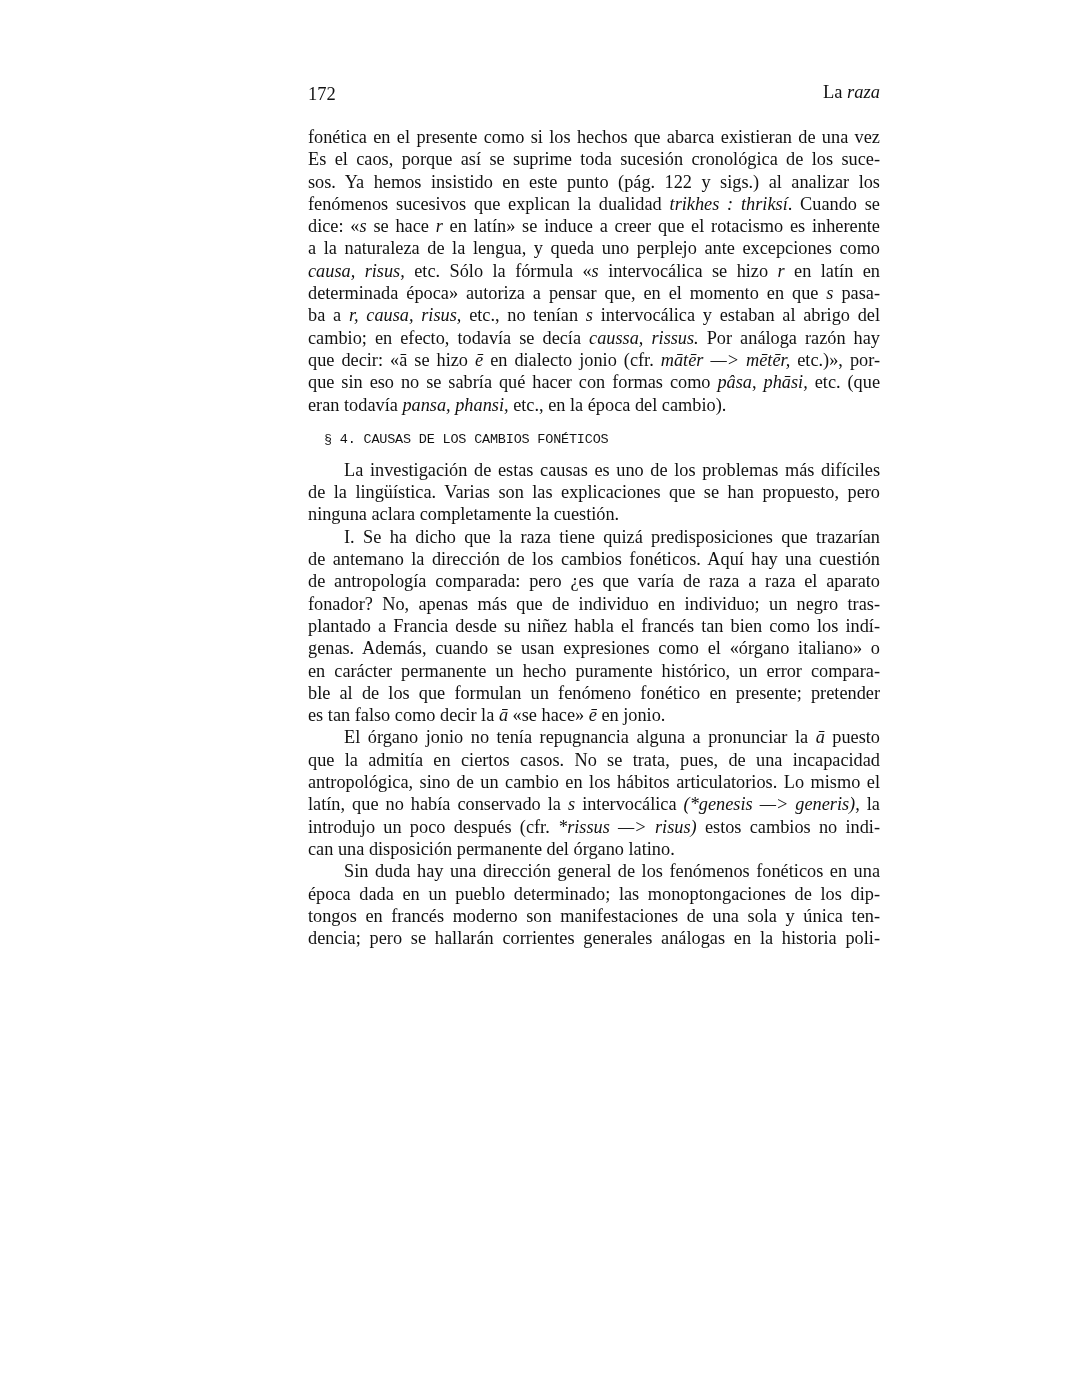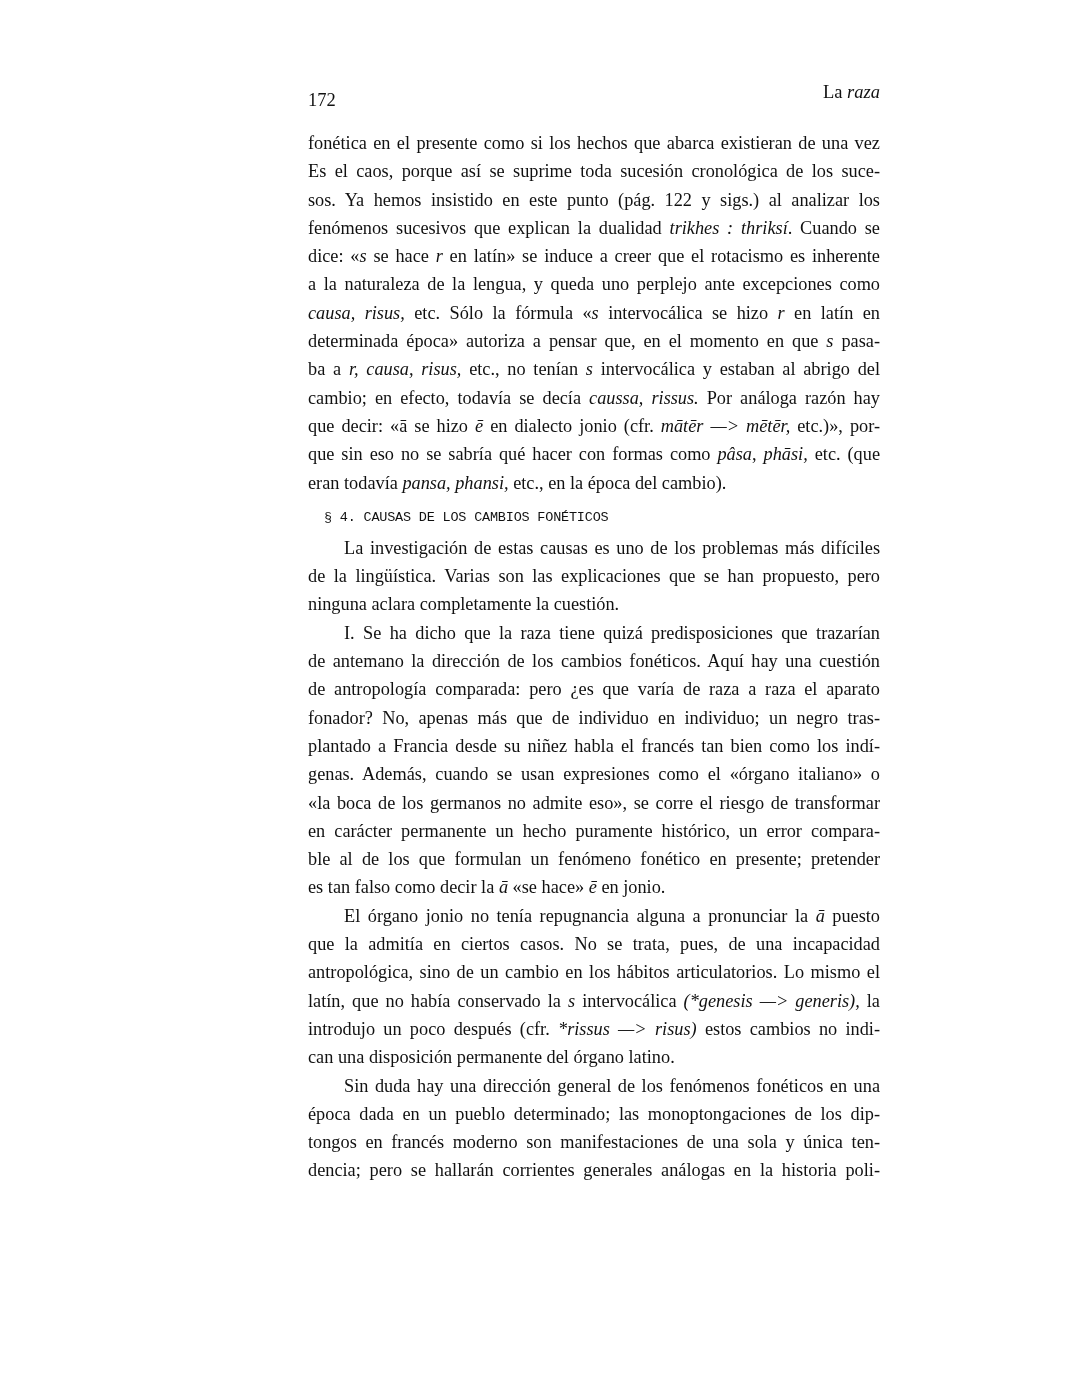--- a/index.html
+++ b/index.html
@@ -1,22 +1,22 @@
 <!DOCTYPE html>
 <html><head>
 <meta charset="utf-8">
 <style>
   html, body { margin:0; padding:0; background:#ffffff; }
   body { width:1080px; height:1397px; position:relative; overflow:hidden; }
   .page { position:absolute; left:308px; top:0; width:572px; color:#111; font-family:"Liberation Serif", serif; }
   .running-head { position:absolute; top:82px; left:0; width:572px; height:24px; font-size:18.5px; }
-  .running-head .num { position:absolute; left:0; top:8px; }
+  .running-head .num { position:absolute; left:0; top:2px; }
   .running-head .title { position:absolute; right:0; top:0; }
   .body { position:absolute; top:126px; left:0; width:572px; font-size:18.3px; }
-  .ln { display:block; height:22.3px; line-height:22.3px; white-space:nowrap; text-align:justify; text-align-last:justify;margin-top:6px; }
+  .ln { display:block; height:22.3px; line-height:22.3px; white-space:nowrap; text-align:justify; text-align-last:justify; }
   .ln.last { text-align-last:left; }
   .ind { padding-left:36px; }
   .heading { display:block; height:22px; line-height:22px; margin:13px 0 8px 16px; font-family:"Liberation Mono", monospace; font-size:13.5px; letter-spacing:-0.2px; white-space:nowrap; }
   i { }
 </style>
 </head>
 <body>
 
 <div class="page">
   <div class="running-head">
@@ -46,21 +46,20 @@
         <span class="ln">de la lingüística. Varias son las explicaciones que se han propuesto, pero</span>
         <span class="ln last">ninguna aclara completamente la cuestión.</span>
       </div>
     <div>
         <span class="ln ind">I. Se ha dicho que la raza tiene quizá predisposiciones que trazarían</span>
         <span class="ln">de antemano la dirección de los cambios fonéticos. Aquí hay una cuestión</span>
         <span class="ln">de antropología comparada: pero ¿es que varía de raza a raza el aparato</span>
         <span class="ln">fonador? No, apenas más que de individuo en individuo; un negro tras-</span>
         <span class="ln">plantado a Francia desde su niñez habla el francés tan bien como los indí-</span>
         <span class="ln">genas. Además, cuando se usan expresiones como el «órgano italiano» o</span>
-        <span class="ln">«la boca de los germanos no admite eso», se corre el riesgo de transformar</span>
         <span class="ln">en carácter permanente un hecho puramente histórico, un error compara-</span>
         <span class="ln">ble al de los que formulan un fenómeno fonético en presente; pretender</span>
         <span class="ln last"><span>es tan falso como decir la </span><i>ā</i><span> «se hace» </span><i>ē</i><span> en jonio.</span></span>
       </div>
     <div>
         <span class="ln ind"><span>El órgano jonio no tenía repugnancia alguna a pronunciar la </span><i>ā</i><span> puesto</span></span>
         <span class="ln">que la admitía en ciertos casos. No se trata, pues, de una incapacidad</span>
         <span class="ln">antropológica, sino de un cambio en los hábitos articulatorios. Lo mismo el</span>
         <span class="ln"><span>latín, que no había conservado la </span><i>s</i><span> intervocálica </span><i>(*genesis —&gt; generis),</i><span> la</span></span>
         <span class="ln"><span>introdujo un poco después (cfr. </span><i>*rissus —&gt; risus)</i><span> estos cambios no indi-</span></span>

